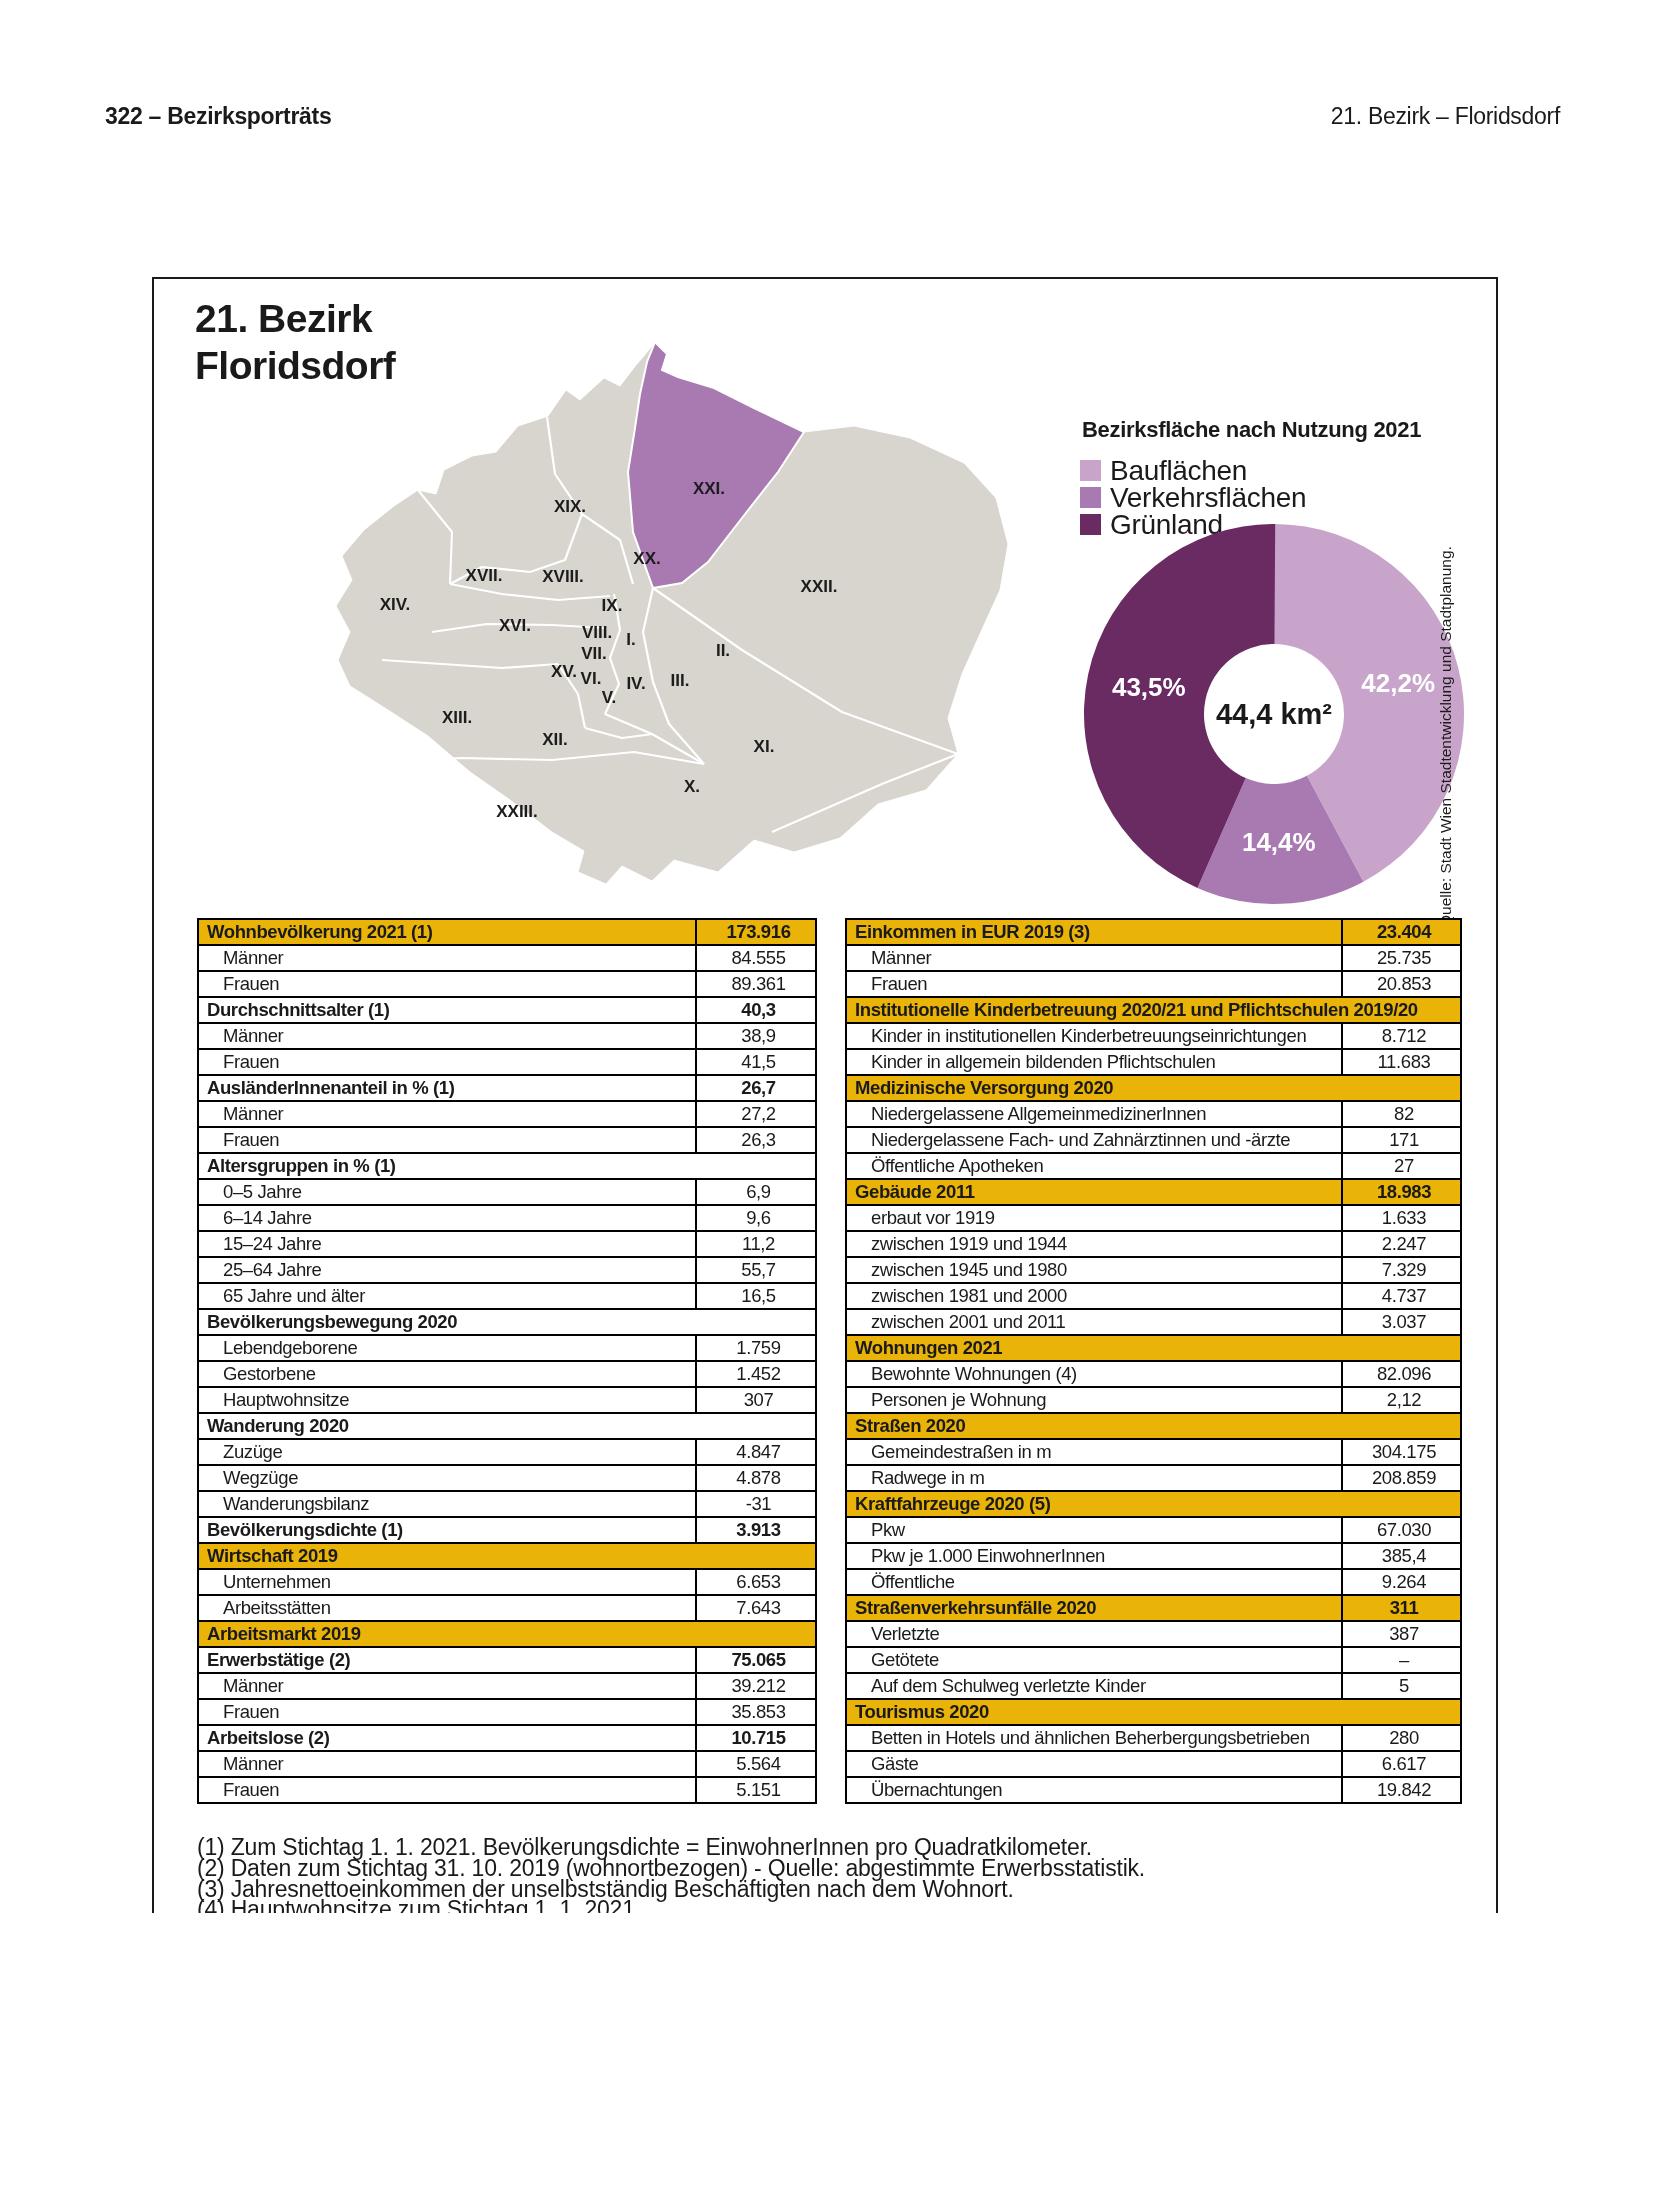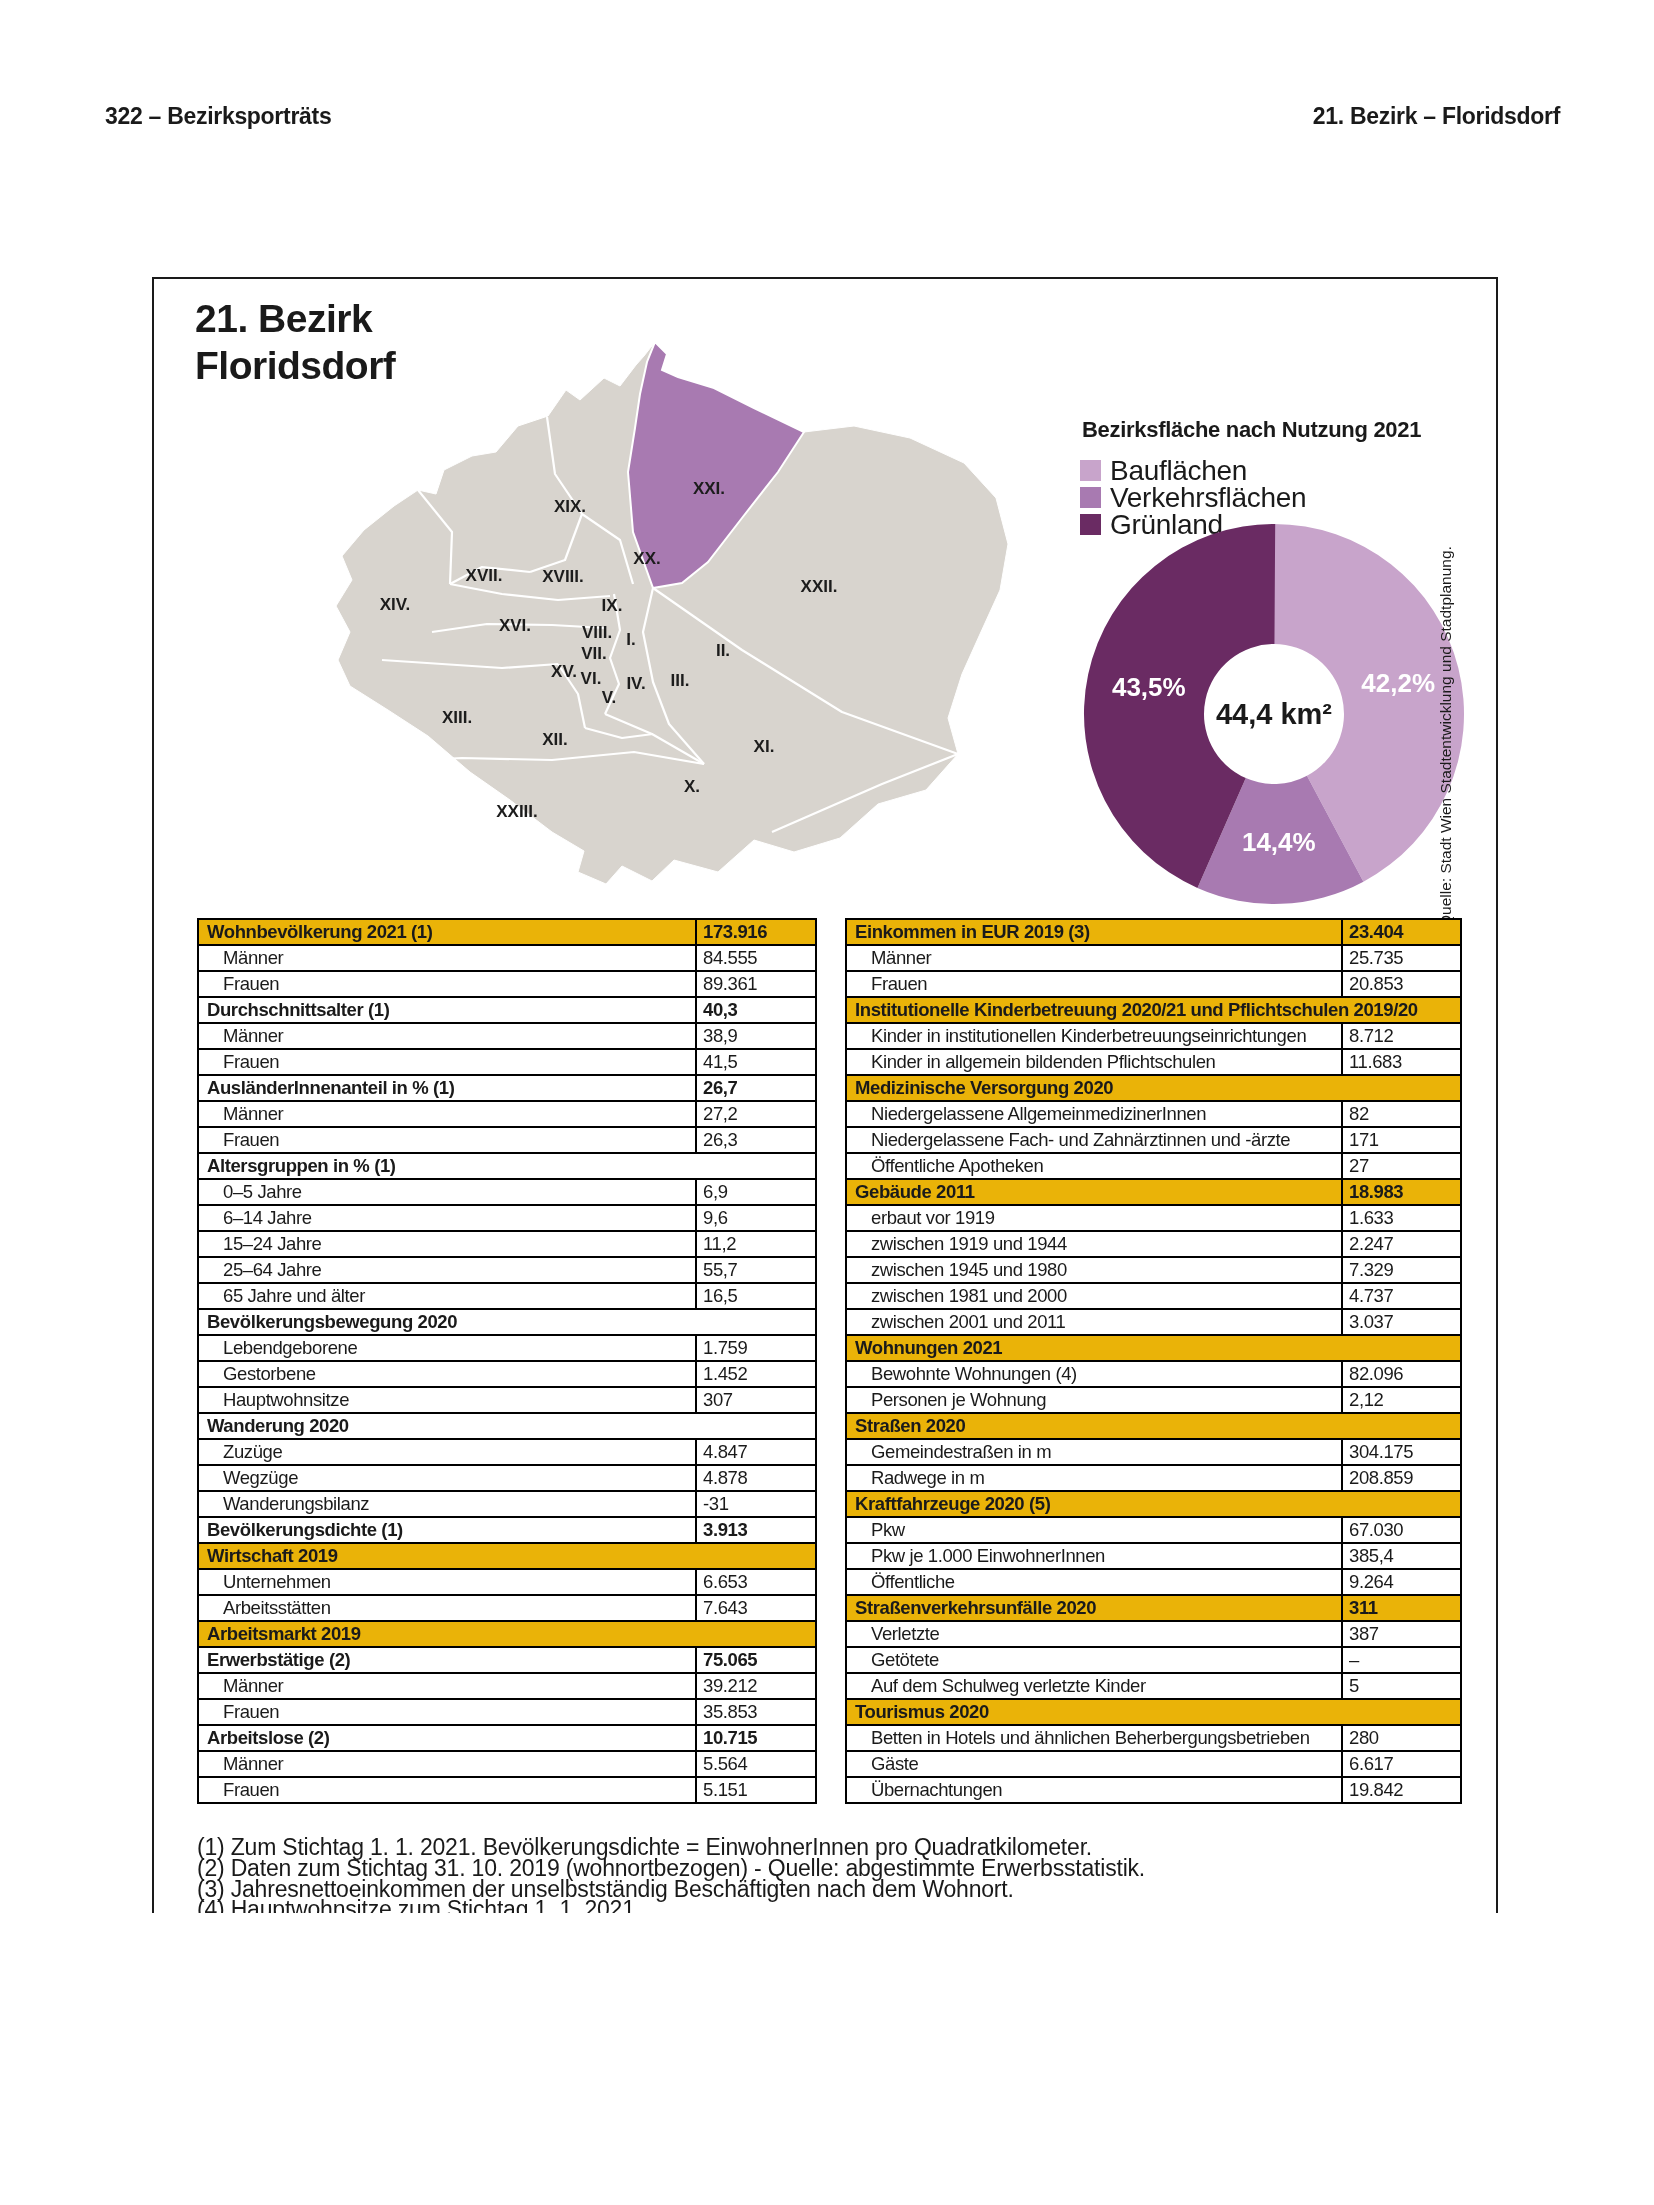--- a/index.html
+++ b/index.html
@@ -1,21 +1,21 @@
 <!DOCTYPE html>
 <html><head>
 <meta charset="utf-8">
 <style>
   html,body{margin:0;padding:0;background:#ffffff;}
   .page{position:relative;width:1654px;height:1913px;background:#fff;
         font-family:"Liberation Sans",sans-serif;color:#1a1a1a;overflow:hidden;}
   .pg-header{position:absolute;left:105px;top:103px;width:1455px;display:flex;
              justify-content:space-between;font-size:23px;}
   .pg-header .hl{font-weight:bold;letter-spacing:-0.3px;}
-  .pg-header .hr{font-weight:bold;letter-spacing:-0.3px;}
+  .pg-header .hr{font-weight:normal;letter-spacing:-0.3px;}
   .panel{position:absolute;left:152px;top:277px;width:1346px;height:1698px;
          border:2px solid #1a1a1a;box-sizing:border-box;}
   .title{position:absolute;left:41px;top:16px;font-size:39px;font-weight:bold;
          line-height:47px;letter-spacing:-0.5px;}
   .map-svg{position:absolute;left:168px;top:53px;}
   .map-label{font-size:17px;font-weight:bold;fill:#1c1c1c;
              font-family:"Liberation Sans",sans-serif;}
   .chart-title{position:absolute;left:928px;top:138px;font-size:22px;font-weight:bold;
                letter-spacing:-0.3px;}
   .legend{position:absolute;left:926px;top:178px;}
@@ -29,21 +29,21 @@
                 font-family:"Liberation Sans",sans-serif;}
   .source-vert{position:absolute;left:1283px;top:262px;height:386px;
                writing-mode:vertical-rl;transform:rotate(180deg);
                font-size:15.5px;letter-spacing:0;white-space:nowrap;}
   .tbl{position:absolute;border-collapse:collapse;table-layout:fixed;
        font-size:18.5px;letter-spacing:-0.4px;}
   .tbl td{border:2px solid #000;height:24px;padding:0 6px;white-space:nowrap;
           overflow:hidden;vertical-align:middle;}
   .tbl td.lbl{text-align:left;padding-left:8px;}
   .tbl tr.row-sub td.lbl{padding-left:24px;font-weight:normal;}
-  .tbl td.val{text-align:left;padding-right:1px;}
+  .tbl td.val{text-align:center;padding-right:1px;}
   .tbl tr.row-major td{background:#eab308;font-weight:bold;}
   .tbl tr.row-subhead td{font-weight:bold;}
   #tbl-left{left:43px;top:639px;width:618px;}
   #tbl-right{left:691px;top:639px;width:615px;}
   .footnotes{position:absolute;left:43px;top:1558px;font-size:23px;
              line-height:20.8px;letter-spacing:-0.2px;}
   .footnotes div{white-space:nowrap;}
 </style>
 </head>
 <body>

